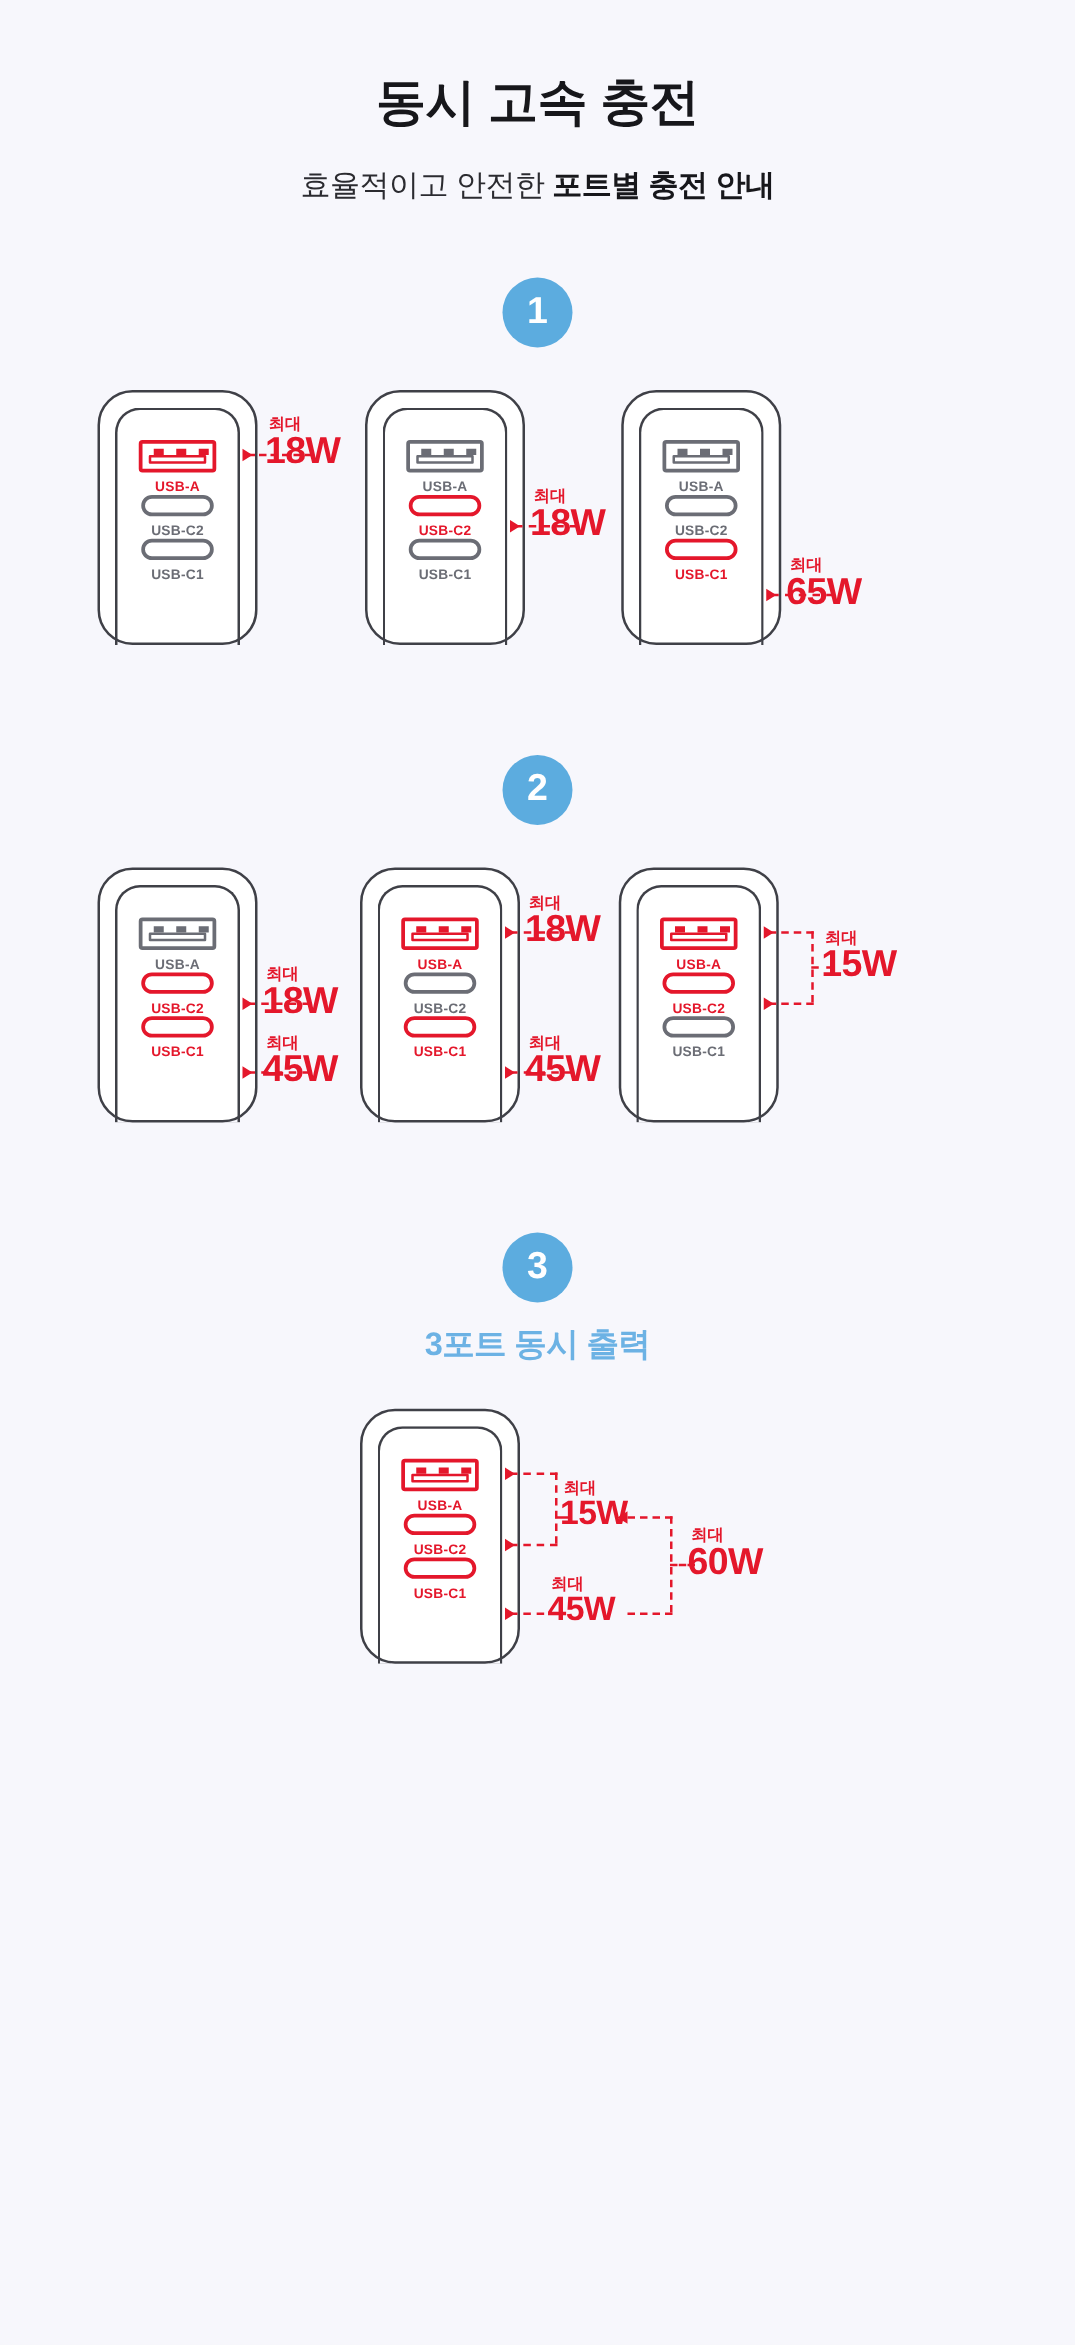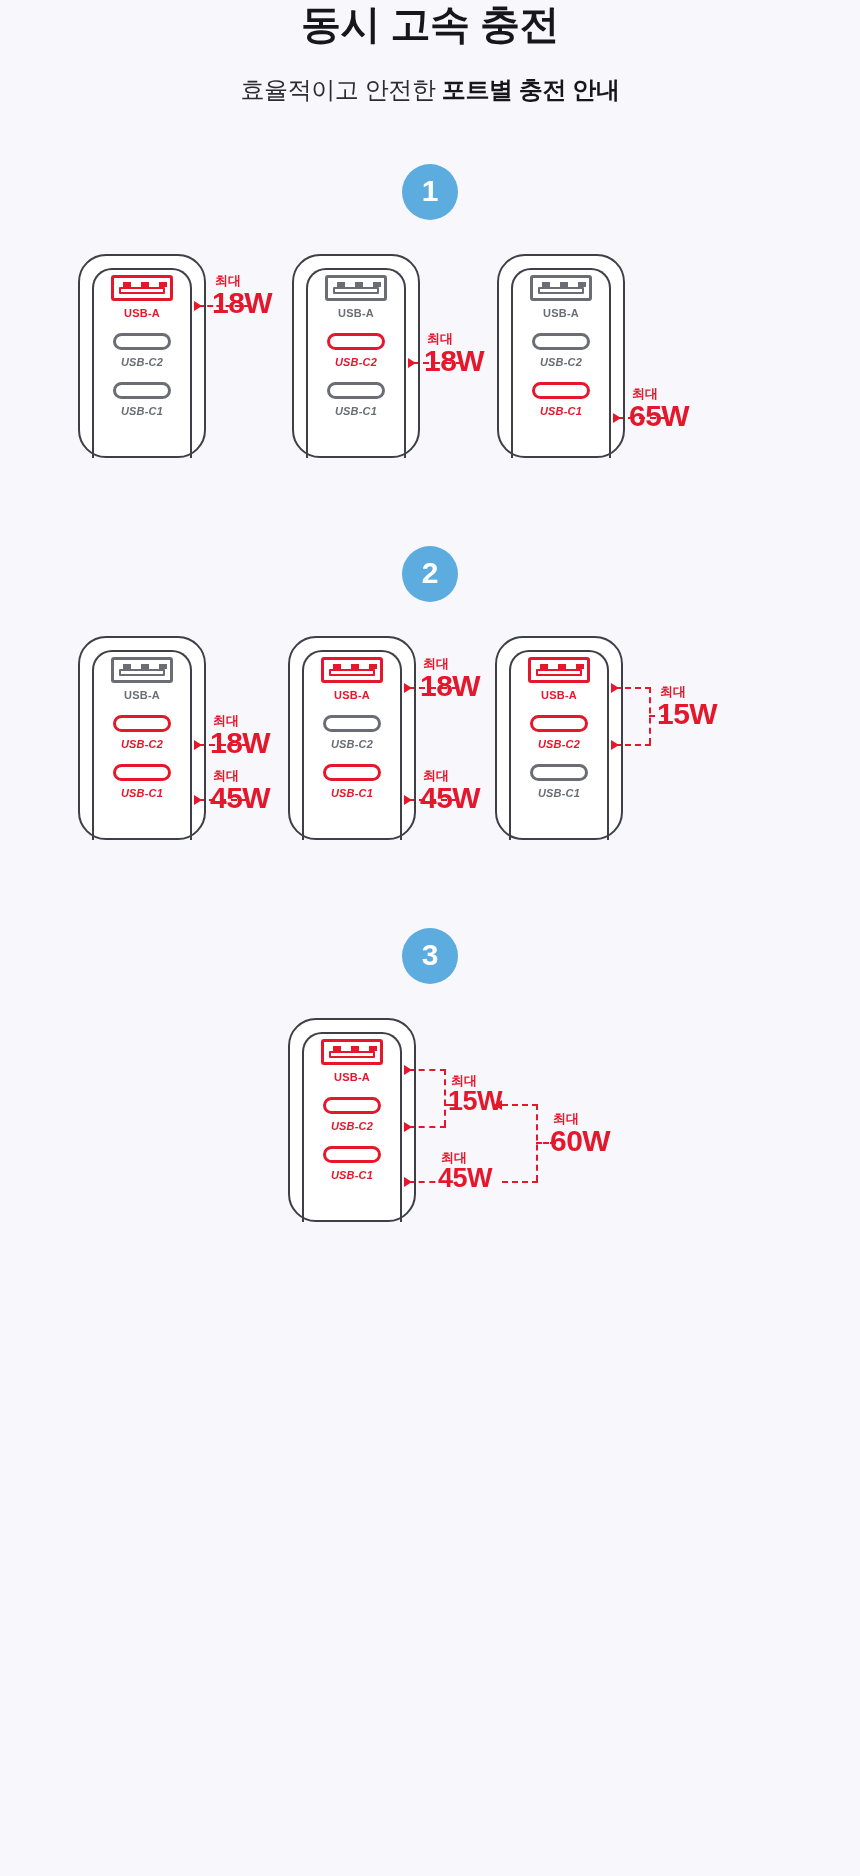--- a/index.html
+++ b/index.html
@@ -7,21 +7,21 @@
     width:860px;height:1876px;
     background:#f7f7fc;
     font-family:"Liberation Sans","DejaVu Sans",sans-serif;
     color:#1b1b1f;
     overflow:hidden;
     position:relative;
   }
   .page{width:860px;height:1876px;position:relative;}
 
   
-  .header{text-align:center;}
+  .header{padding-top:58px;text-align:center;}
   .title{
     font-size:40px;font-weight:800;letter-spacing:-0.5px;
     color:#17171b;line-height:1.2;
   }
   .subtitle{
     margin-top:26px;font-size:24px;font-weight:400;color:#2b2b30;
     letter-spacing:-0.4px;
   }
   .subtitle .strong{font-weight:800;color:#17171b;}
 
@@ -53,27 +53,27 @@
     box-sizing:border-box;
   }
   .charger .inner{
     position:absolute;left:12px;top:12px;right:12px;bottom:-2px;
     border:2px solid #3f4047;
     border-radius:20px 20px 0 0;
     border-bottom:none;
     box-sizing:border-box;
   }
   .ports{
-    position:absolute;left:0;right:0;top:19px;
+    position:absolute;left:0;right:0;top:38px;
     display:flex;flex-direction:column;align-items:center;
     gap:0;
     text-align:center;
   }
   .port-block{display:flex;flex-direction:column;align-items:center;}
-  .port-block + .port-block{margin-top:14px;font-style:italic;}
+  .port-block + .port-block{}
 
   
   .usba{
     width:62px;height:26px;
     border:3px solid #6b6d75;
     border-radius:3px;
     box-sizing:border-box;
     position:relative;
     background:#fff;
   }
@@ -398,20 +398,21 @@
         </div>
       </div>
 
     </div>
   </div>
 
   <div class="section" style="margin-top:62px;">
     <div class="badge-wrap">
       <div class="badge">3</div>
     </div>
+    <div class="sec-title">3포트 동시 출력</div>
 
     <div class="row" style="height:240px;">
 
       <div class="unit" style="left:288px;">
         <div class="charger">
           <div class="inner"></div>
           <div class="ports">
             <div class="port-block">
               <div class="usba on">
                 <span class="pin p1"></span>

